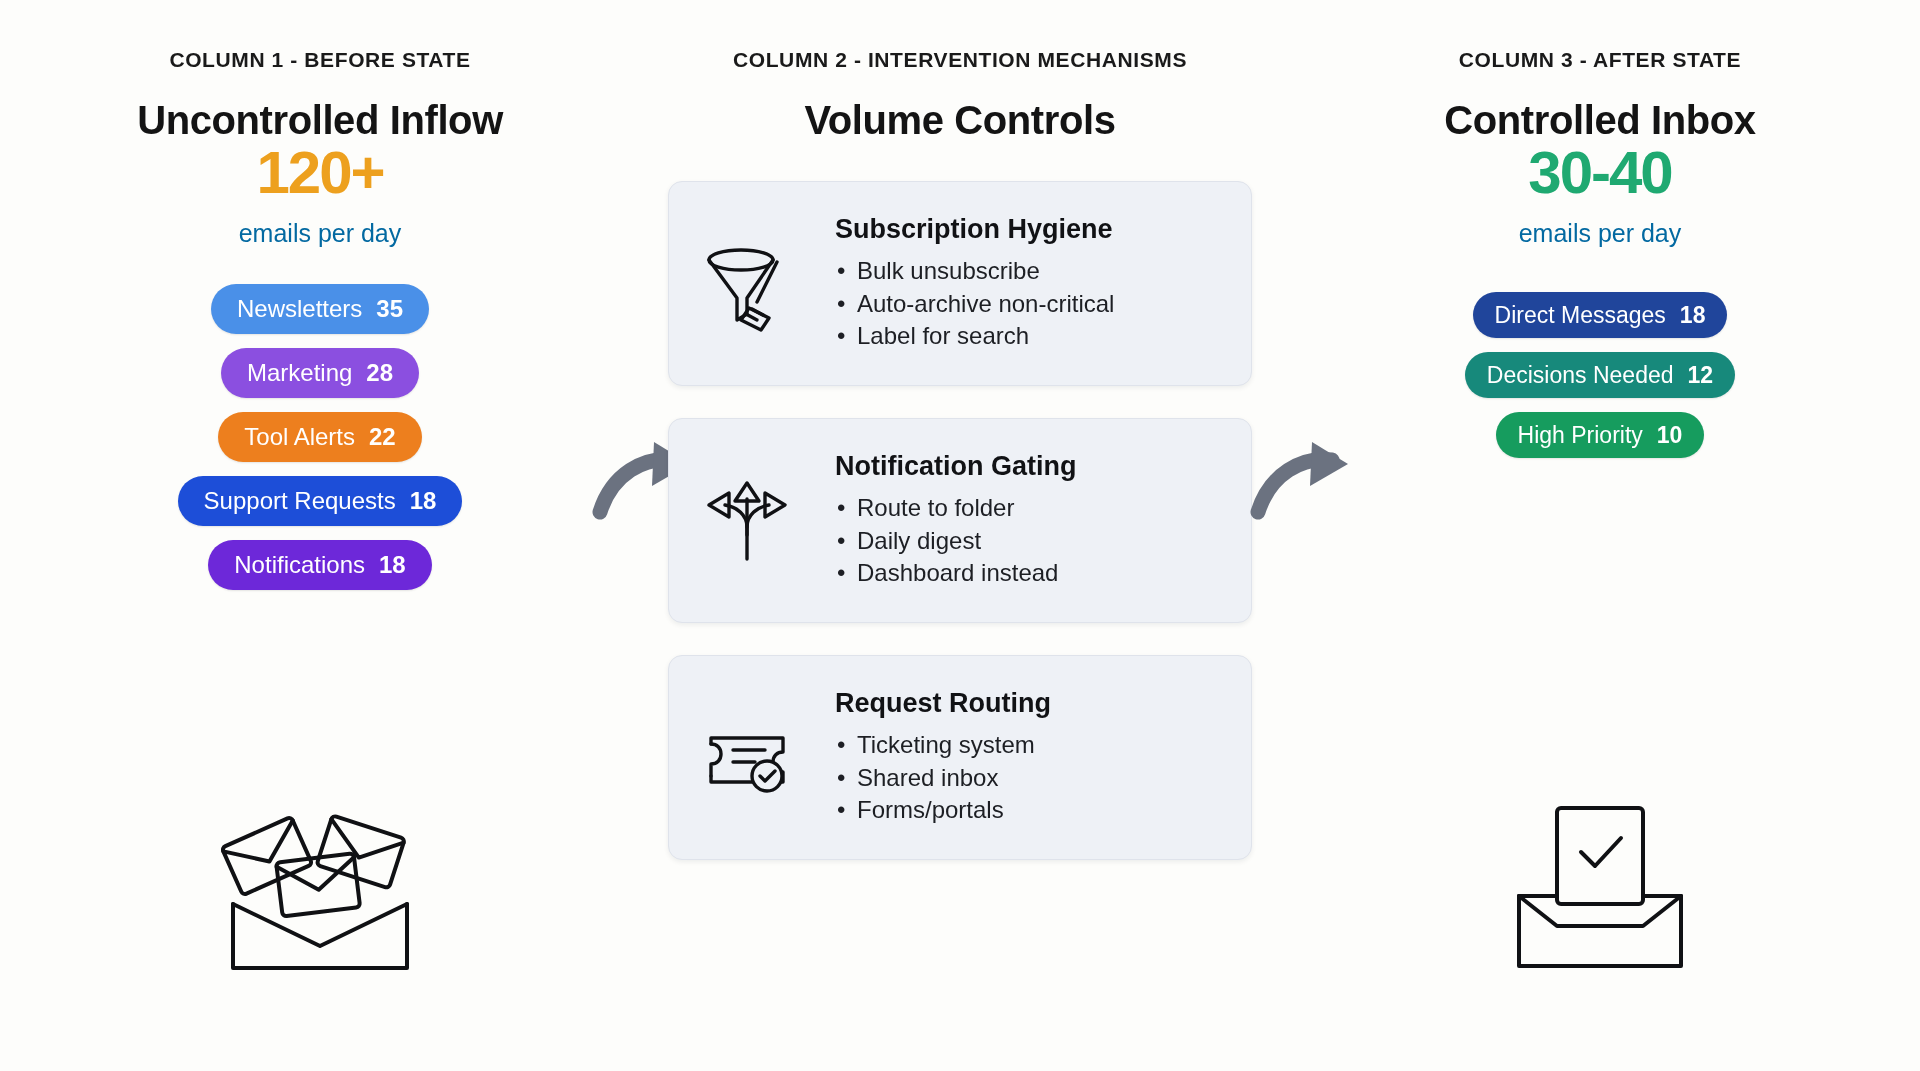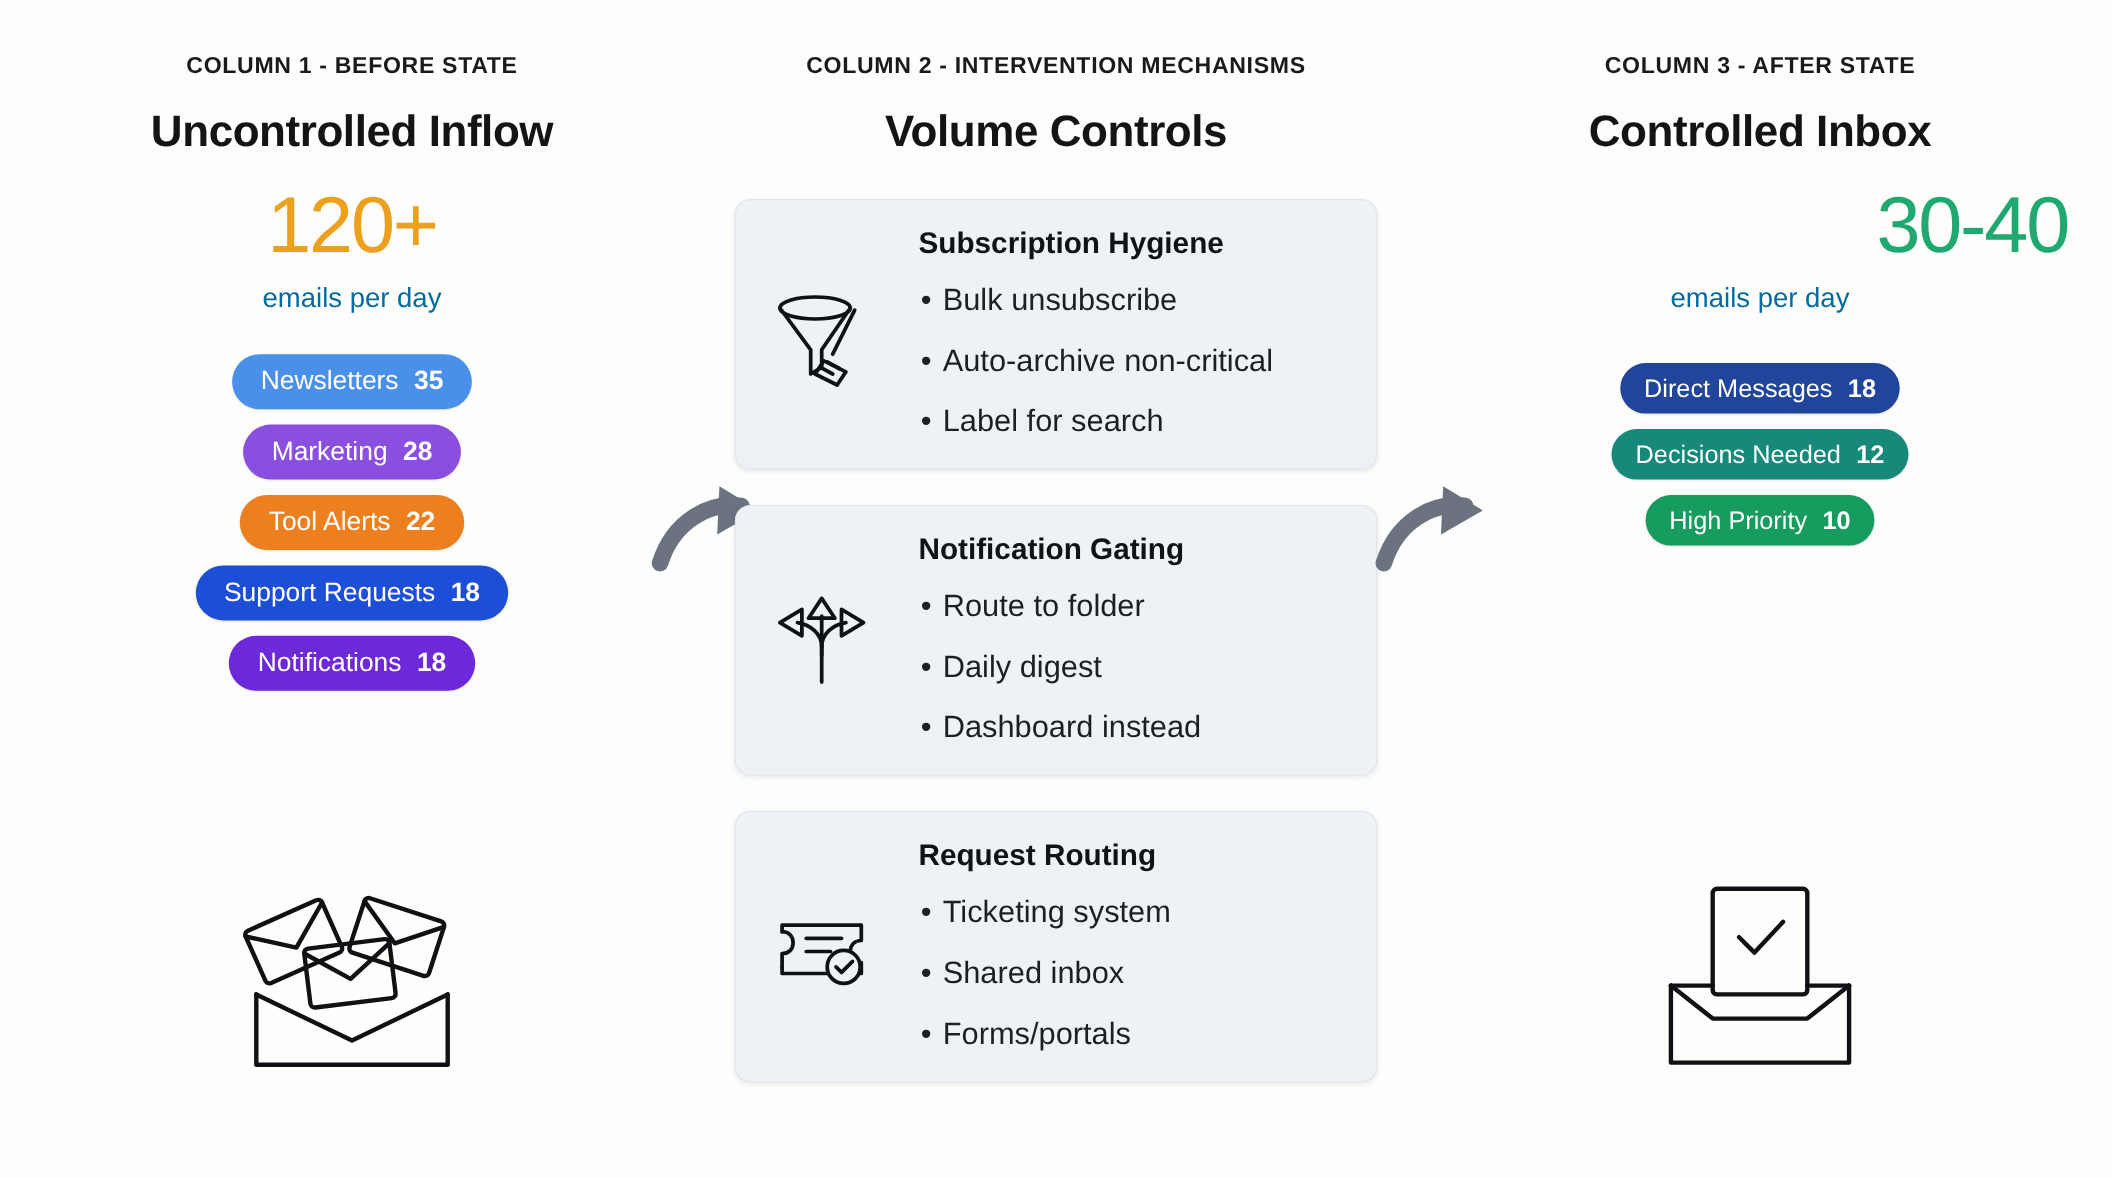--- a/index.html
+++ b/index.html
@@ -34,28 +34,27 @@
     font-size: 40px;
     font-weight: 700;
     color: #141414;
     margin-top: 26px;
     letter-spacing: -0.4px;
   }
 
   
   .bigstat {
     text-align: center;
-    font-size: 72px;
-    font-weight: 400;
+    font-size: 60px;
+    font-weight: 700;
     letter-spacing: -2px;
     line-height: 1.0;
-    margin-top: 26px;
   }
   .bigstat.amber { color: #EDA01E; }
-  .bigstat.green { color: #1FA971; text-align: right; }
+  .bigstat.green { color: #1FA971; }
   .stat-caption {
     text-align: center;
     font-size: 25px;
     color: #0369a1;
     margin-top: 16px;
   }
 
   
   .pill-stack {
     margin-top: 36px;
@@ -97,26 +96,25 @@
   .card-icon { flex: 0 0 104px; display: flex; align-items: center; justify-content: center; }
   .card-body { flex: 1 1 auto; }
   .card-title {
     font-size: 27px;
     font-weight: 700;
     color: #111215;
     margin-bottom: 10px;
   }
   .card-list { list-style: none; }
   .card-list li {
-    font-size: 28px;
+    font-size: 24px;
     color: #1D1F24;
     line-height: 1.36;
     position: relative;
     padding-left: 22px;
-    margin-top: 17px;
   }
   .card-list li::before {
     content: "\2022";
     position: absolute;
     left: 2px;
     color: #1D1F24;
   }
 
   
   .connector { position: absolute; width: 110px; height: 90px; }

